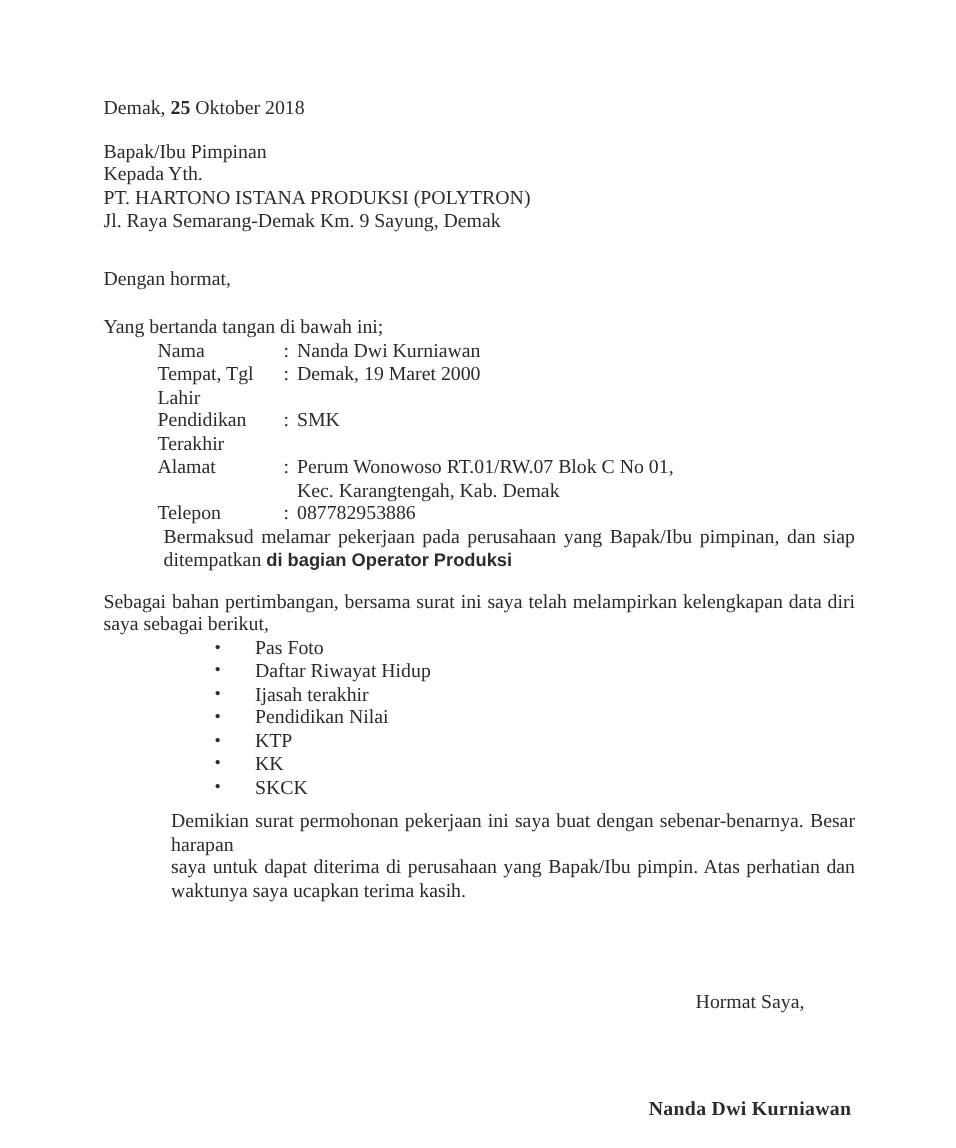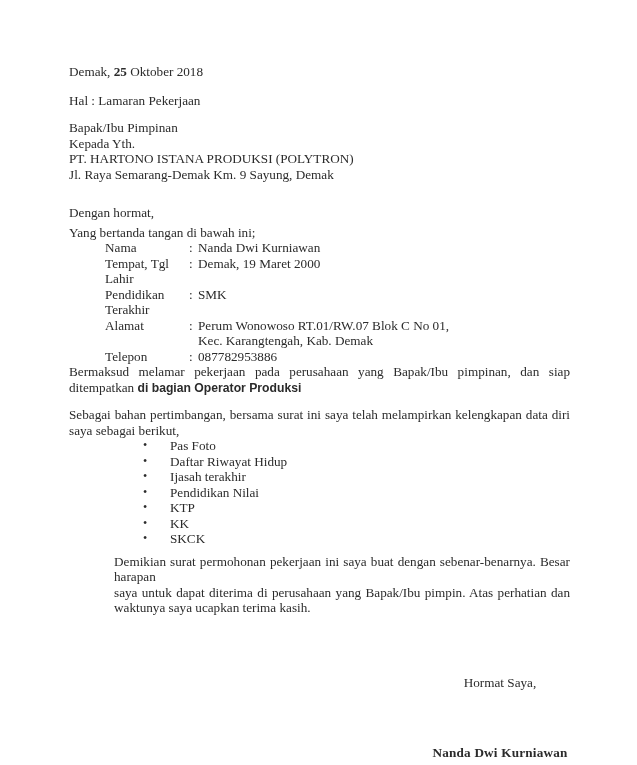--- a/index.html
+++ b/index.html
@@ -20,30 +20,30 @@
   }
   .content {
     position: absolute;
     top: 64px; left: 69px; right: 67px;
   }
   p, div { margin: 0; padding: 0; }
   .b  { font-weight: bold; }
   .date-line    { margin-bottom: 13px; }
   .subject-line { margin-bottom: 12px; }
   .recipient    { margin-bottom: 23px; }
-  .salutation   { margin-bottom: 4px; }
+  .salutation   { margin-bottom: 17px; }
   
   .pd-row { display: flex; align-items: flex-start; }
   .pd-label { width: 120px; padding-left: 36px; box-sizing: border-box; flex: 0 0 120px; }
   .pd-colon { flex: 0 0 9px; }
   .pd-value { flex: 1 1 auto; }
   
   .jline { text-align: justify; text-align-last: justify; }
   .lline { text-align: left; }
-  .purpose { margin-bottom: 11px; }
+  .purpose { margin-bottom: 11px; margin-left: 40px; }
   .bold-sans {
     font-family: "Liberation Sans", "DejaVu Sans", sans-serif;
     font-weight: bold;
     font-size: 12.2px;
   }
   .bullets { margin: 0 0 7px 0; list-style: none; }
   .bullets li { position: relative; padding-left: 61px; }
   .bullet-dot {
     position: absolute; left: 34px; top: 0;
     font-size: 12px;
@@ -58,21 +58,20 @@
   .sig-name { margin-top: 55px; font-weight: bold; letter-spacing: 0.2px; }
 </style>
 </head>
 <body>
 
 <div class="page">
   <div class="content">
 
     <p class="date-line"><span>Demak, </span><span class="b">25</span><span> Oktober 2018</span></p>
 
-    <p class="subject-line">Hal : Lamaran Pekerjaan</p>
 
     <div class="recipient">
       <div>Bapak/Ibu Pimpinan</div>
       <div>Kepada Yth.</div>
       <div>PT. HARTONO ISTANA PRODUKSI (POLYTRON)</div>
       <div>Jl. Raya Semarang-Demak Km. 9 Sayung, Demak</div>
     </div>
 
     <p class="salutation">Dengan hormat,</p>
 

